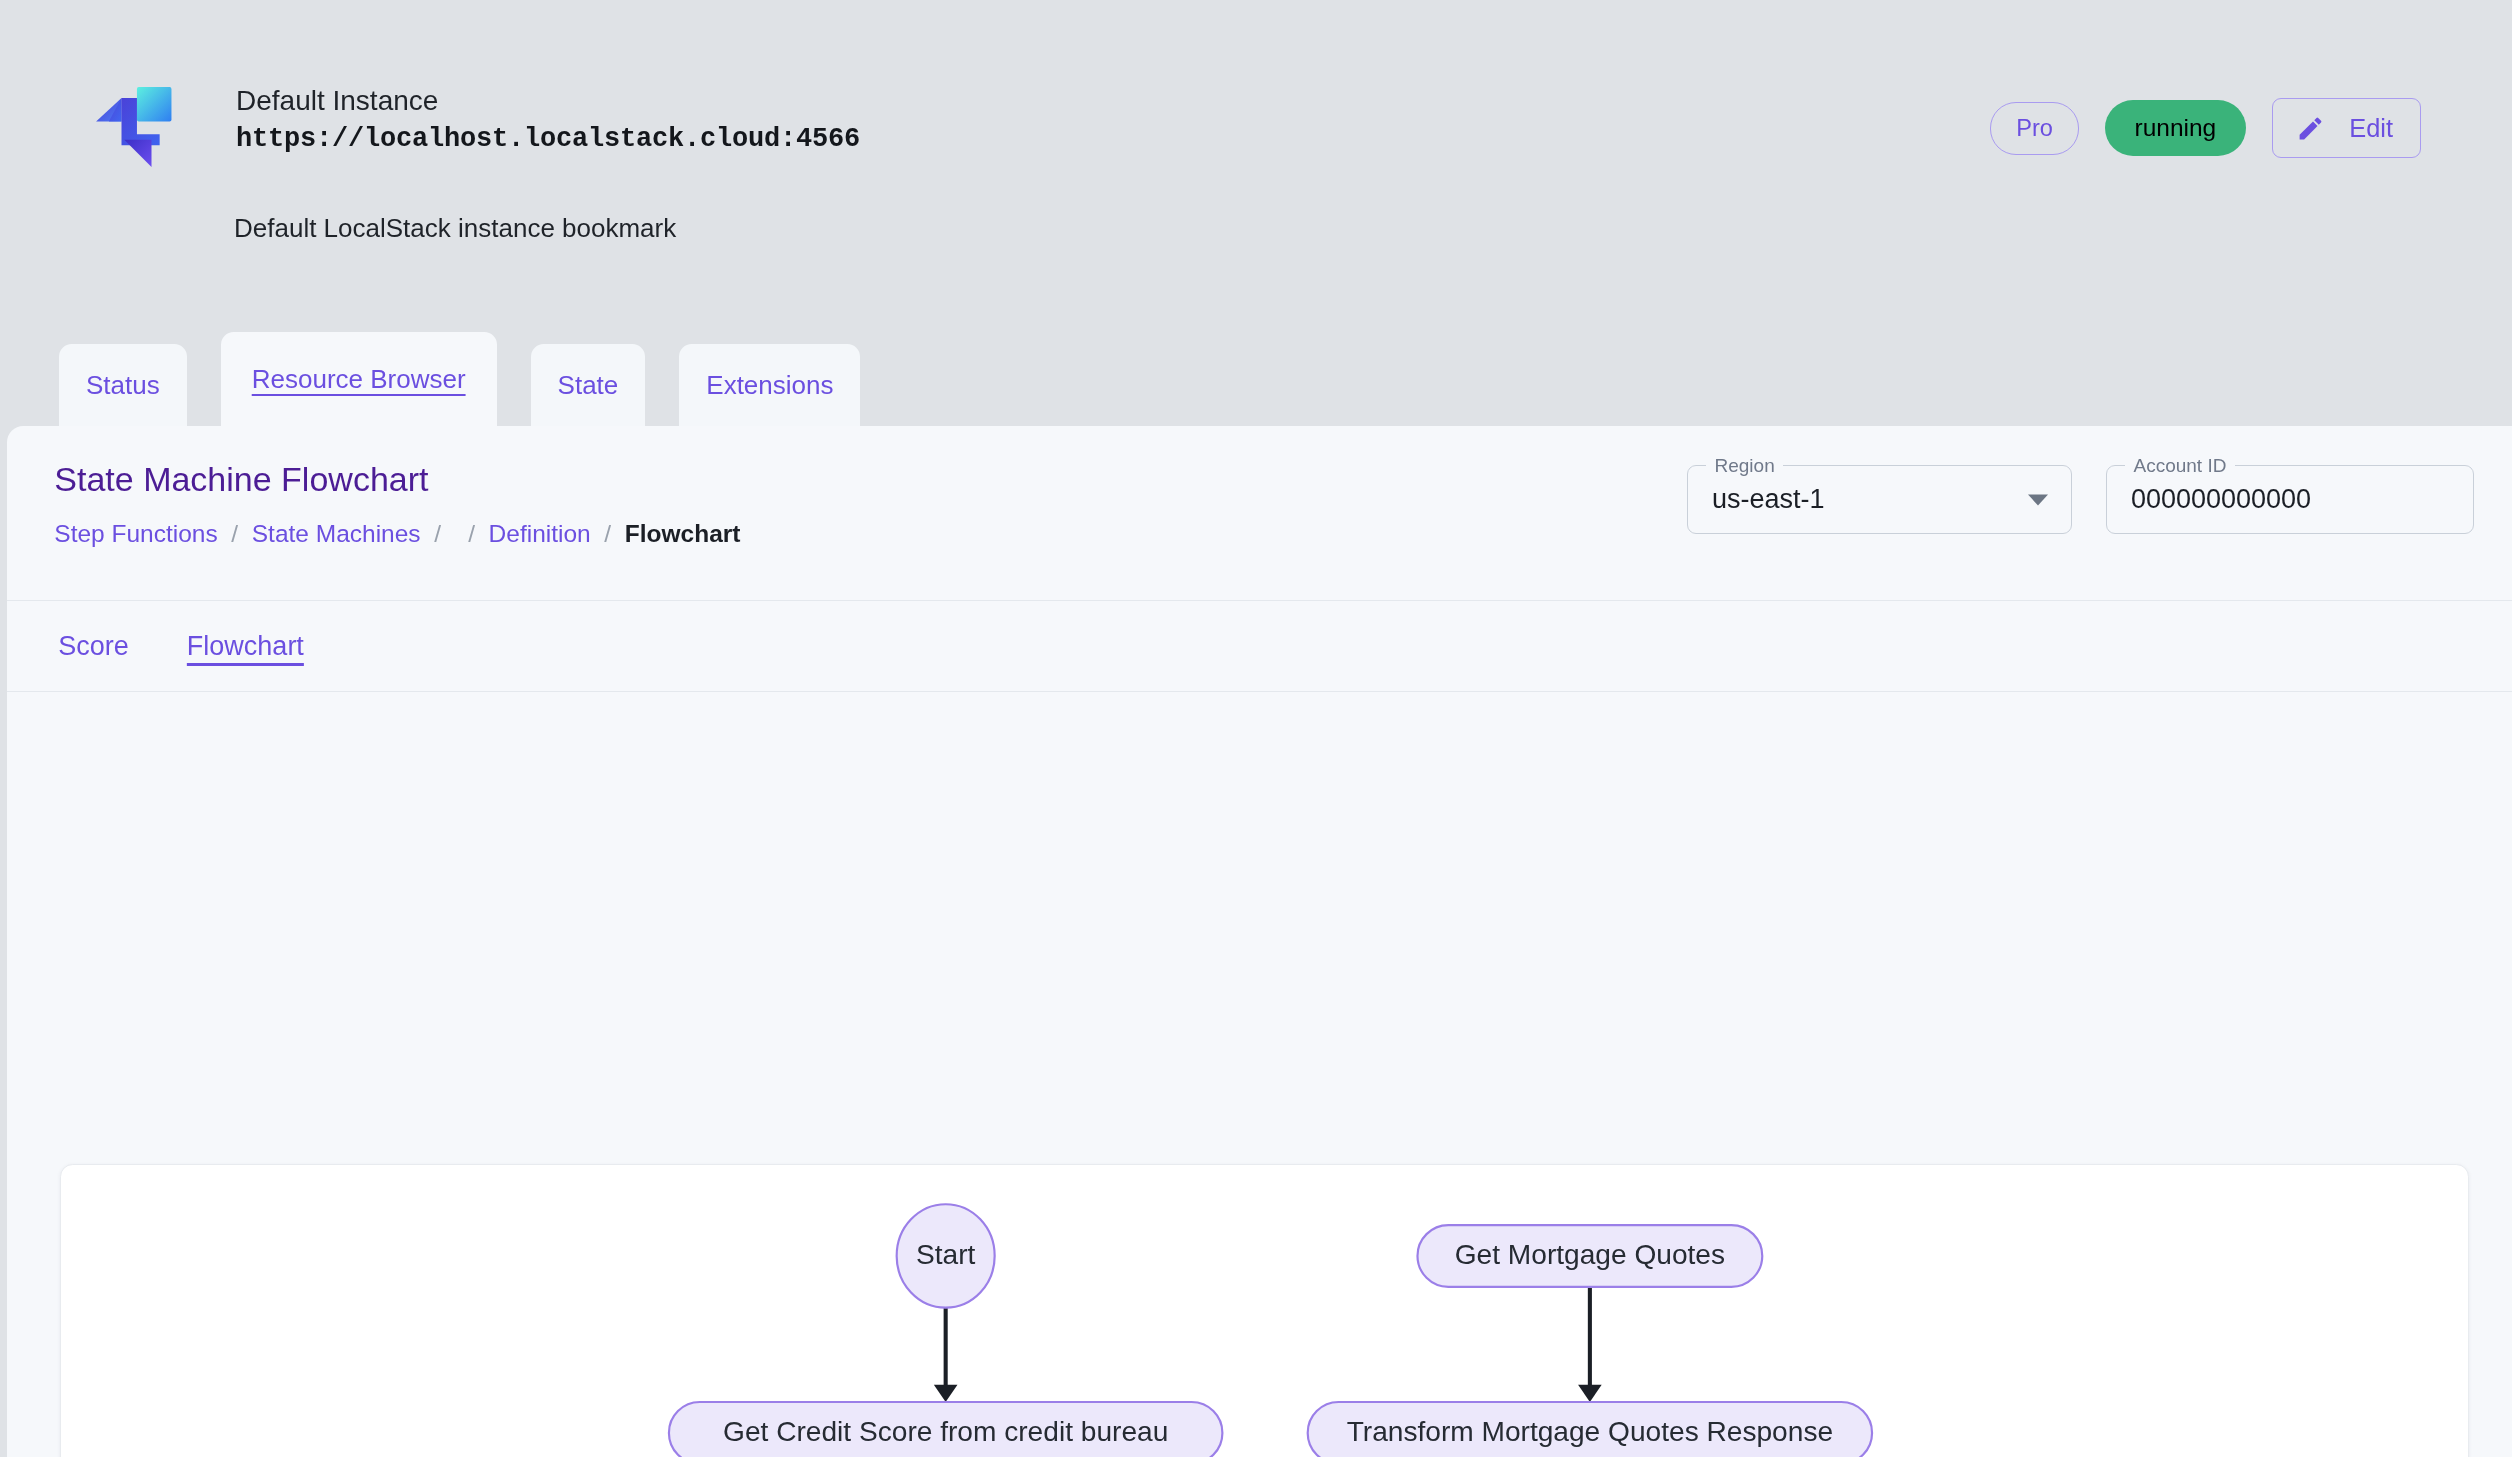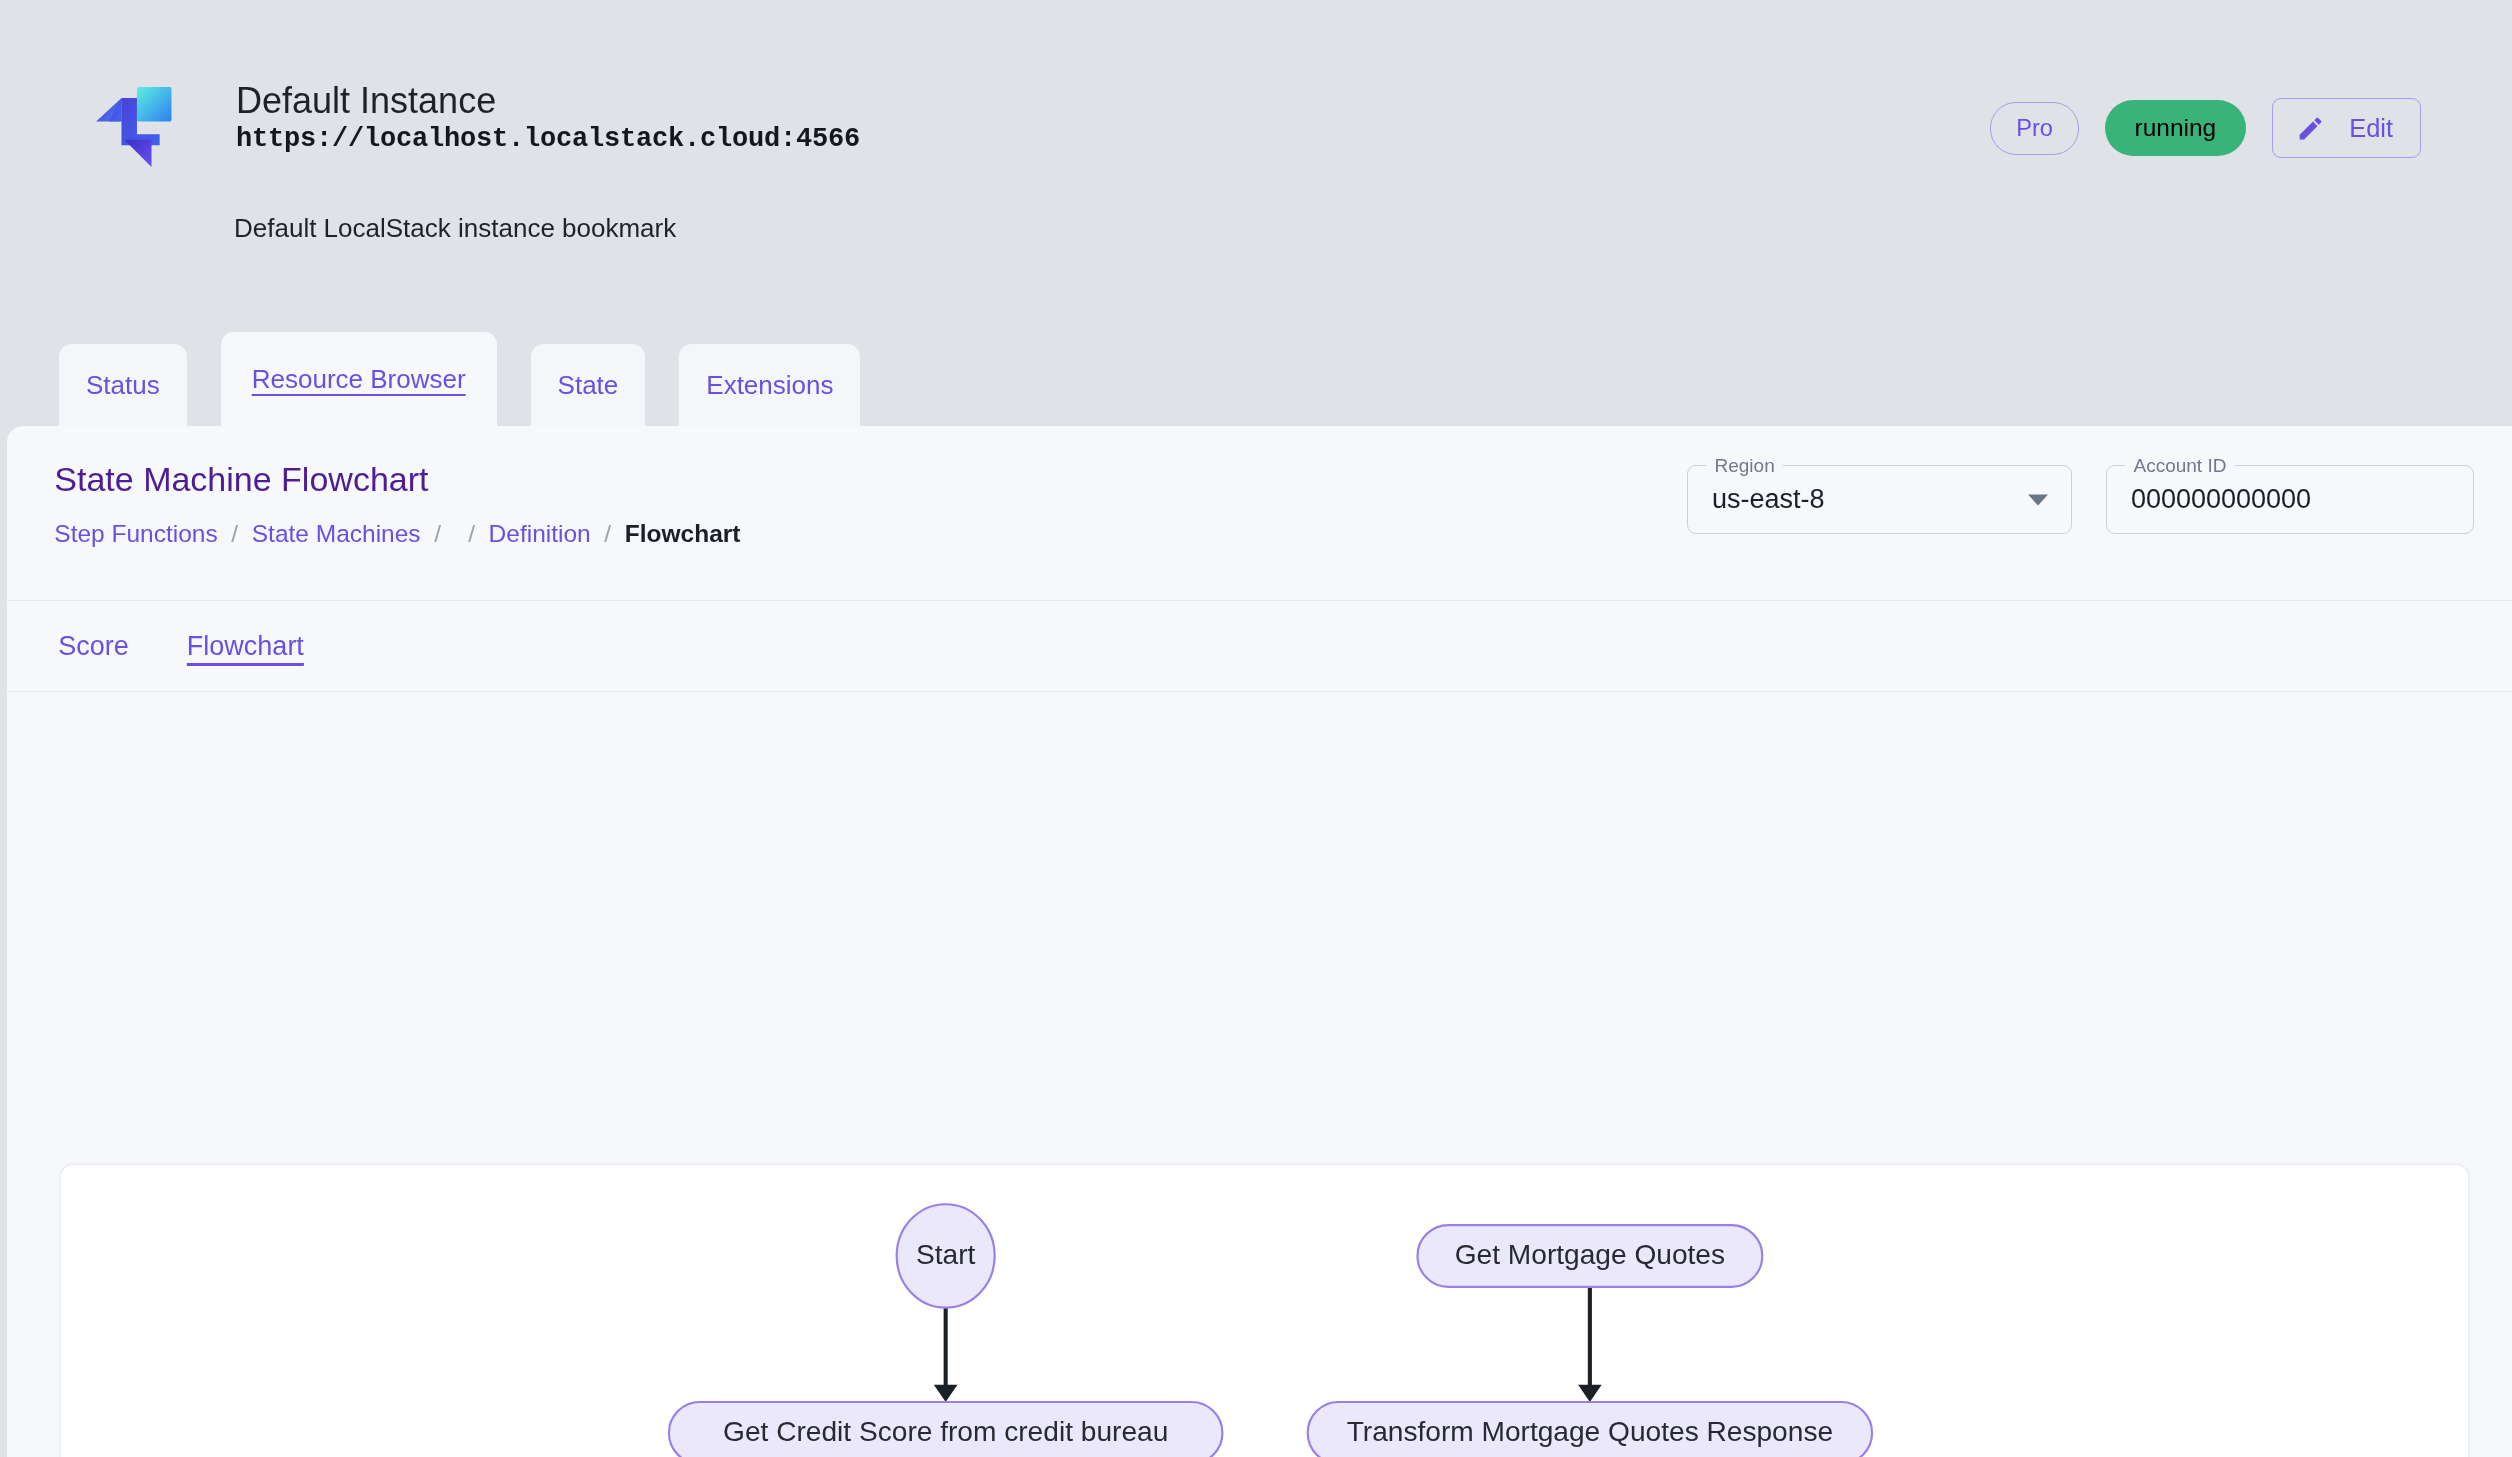--- a/index.html
+++ b/index.html
@@ -42,21 +42,21 @@
     position: relative;
     flex: 0 0 auto;
   }
   .logo-mark svg { display: block; width: 89px; height: 89px; }
 
   .brand-text {
     margin-left: 60px;
     padding-top: 3.6px;
   }
   .instance-title {
-    font-size: 36px;
+    font-size: 28px;
     color: #1f2329;
     line-height: 37px;
     font-weight: 400;
   }
   .instance-url {
     font-family: "Liberation Mono", "DejaVu Sans Mono", monospace;
     font-size: 27px;
     font-weight: 700;
     color: #14171c;
     line-height: 40px;
@@ -372,21 +372,21 @@
         <span class="crumb-sep">/</span>
         <span class="crumb-sep">/</span>
         <span class="crumb-link">Definition</span>
         <span class="crumb-sep">/</span>
         <span class="crumb-current">Flowchart</span>
       </div>
 
       <div class="selectors">
         <div class="field region">
           <span class="field-legend">Region</span>
-          <span class="field-value">us-east-8</span>
+          <span class="field-value">us-east-1</span>
           <span class="caret"></span>
         </div>
         <div class="field account">
           <span class="field-legend">Account ID</span>
           <span class="field-value">000000000000</span>
         </div>
       </div>
     </div>
 
     <div id="sub-tabs">

